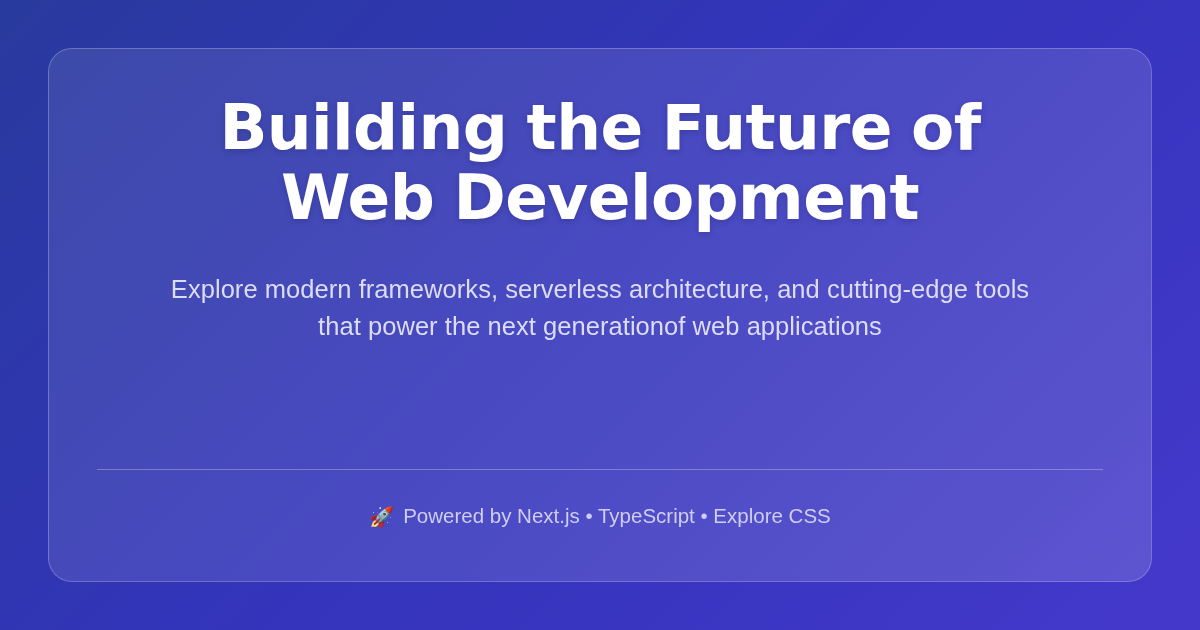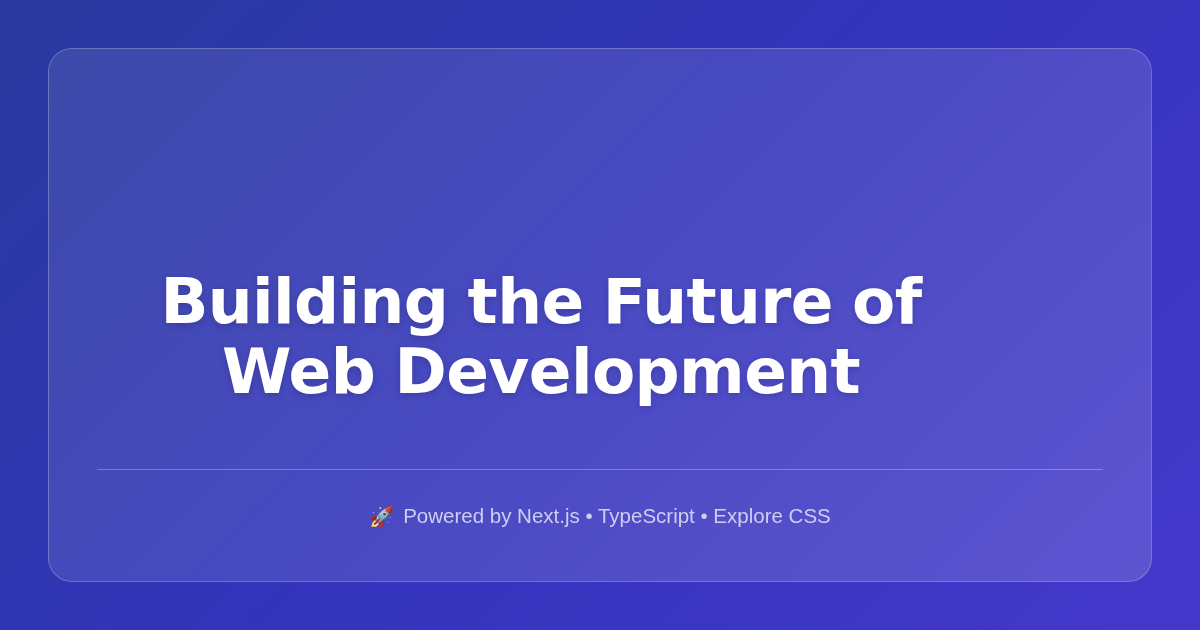--- a/index.html
+++ b/index.html
@@ -32,21 +32,21 @@
     flex: 1 1 auto;
     border-radius: 24px;
     box-sizing: border-box;
     background: linear-gradient(135deg,
                 rgba(255,255,255,0.085) 0%,
                 rgba(255,255,255,0.115) 55%,
                 rgba(255,255,255,0.145) 100%);
     border: 1px solid rgba(255,255,255,0.22);
     padding: 44px 52px 0 52px;
     display: flex;
-    flex-direction: row;
+    flex-direction: column;
     align-items: center;
     overflow: hidden;
   }
 
   
   .hero-title {
     margin: 0;
     width: 880px;
     text-align: center;
     color: #ffffff;
@@ -113,20 +113,21 @@
 </style>
 </head>
 <body>
 
 <div id="og-canvas">
 
   <div id="hero-card">
 
     <h1 class="hero-title">Building the Future of Web Development</h1>
 
+    <p class="hero-subtitle">Explore modern frameworks, serverless architecture, and cutting-edge tools that power the next generationof web applications</p>
 
     <div class="hero-footer">
 
       <hr class="hero-divider">
 
       <div class="hero-credits">
         <span class="rocket-icon">🚀</span>
         <span>Powered by Next.js • TypeScript • Explore CSS</span>
       </div>
 

